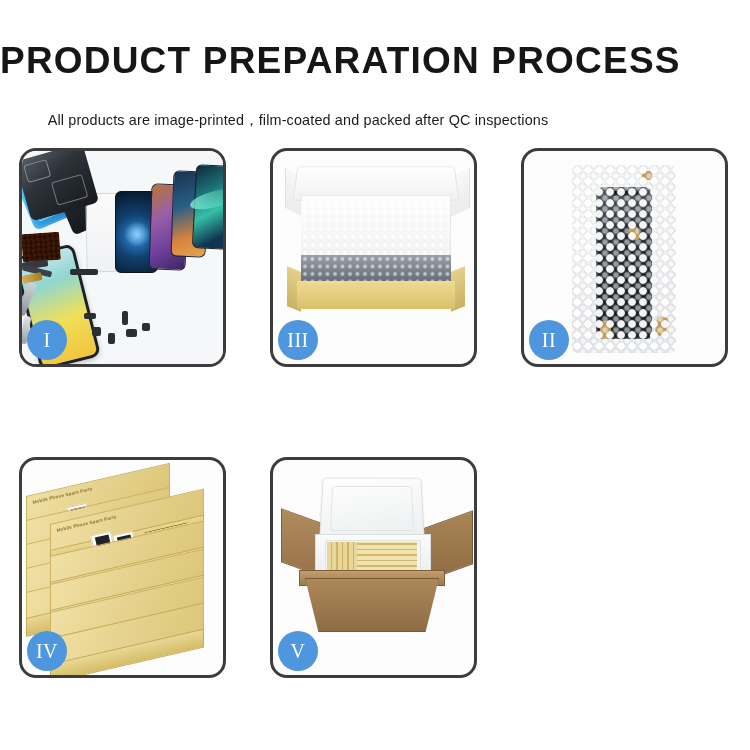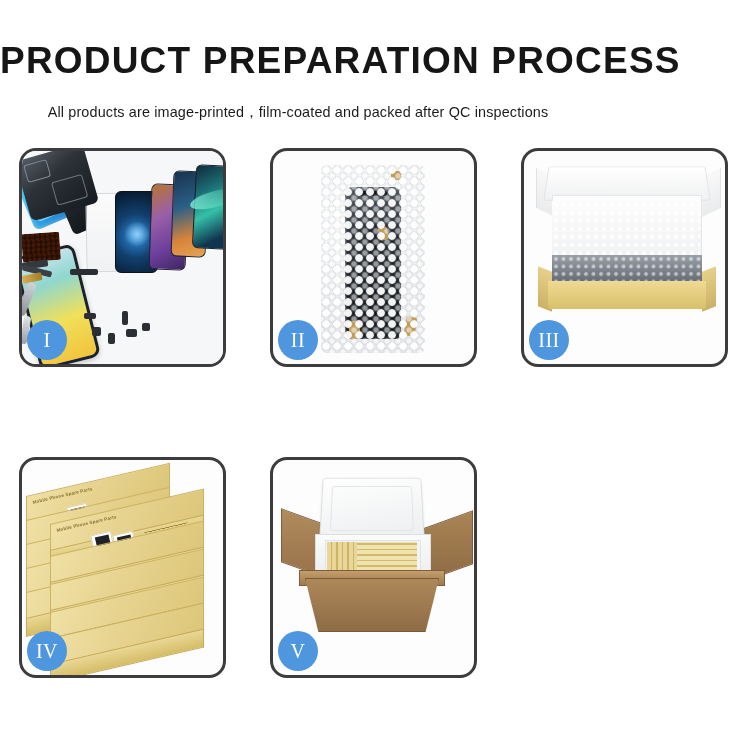--- a/index.html
+++ b/index.html
@@ -15,21 +15,21 @@
   
   .header{position:absolute;left:0;top:0;width:596px;text-align:center;}
   .title{
     font-family:"Liberation Sans","DejaVu Sans",sans-serif;
     font-size:37px;font-weight:700;letter-spacing:1.2px;
     color:#161616;margin:0;padding-top:42px;line-height:1;
     white-space:nowrap;
   }
   .subtitle{
     font-size:14.4px;font-weight:400;color:#1b1b1b;
-    margin:8px;padding-top:16px;letter-spacing:.15px;white-space:nowrap;
+    margin:16px;padding-top:16px;letter-spacing:.15px;white-space:nowrap;
   }
 
   
   .grid{
     position:absolute;left:19px;top:148px;
     width:714px;height:530px;
     display:grid;
     grid-template-columns:207px 207px 207px;
     grid-template-rows:219px 221px;
     column-gap:44px;row-gap:90px;
@@ -434,52 +434,52 @@
         <div class="chip speck3"></div>
         <div class="chip speck4"></div>
         <div class="chip speck5"></div>
         <div class="chip speck6"></div>
         <div class="tool"></div>
         <div class="tool2"></div>
       </div>
       <div class="badge">I</div>
     </div>
 
+    <div class="panel p3">
+      <div class="stage">
+        <div class="lidflapL"></div>
+        <div class="lidflapR"></div>
+        <div class="lidback"></div>
+        <div class="inner"></div>
+        <div class="foamsheet"></div>
+        <div class="grey"></div>
+        <div class="yleft"></div>
+        <div class="yright"></div>
+        <div class="yellowfront"></div>
+      </div>
+      <div class="badge">III</div>
+    </div>
+
     <div class="panel p2">
       <div class="stage">
         <div class="bag">
           <div class="screen"></div>
           <div class="flexcable"></div>
           <div class="connector"></div>
           <div class="tab tab1"></div>
           <div class="tab tab2"></div>
           <div class="tab tab3"></div>
           <div class="tab tab4"></div>
           <div class="bubbles"></div>
           <div class="bubbles2"></div>
         </div>
       </div>
       <div class="badge">II</div>
     </div>
 
-    <div class="panel p3">
-      <div class="stage">
-        <div class="lidflapL"></div>
-        <div class="lidflapR"></div>
-        <div class="lidback"></div>
-        <div class="inner"></div>
-        <div class="foamsheet"></div>
-        <div class="grey"></div>
-        <div class="yleft"></div>
-        <div class="yright"></div>
-        <div class="yellowfront"></div>
-      </div>
-      <div class="badge">III</div>
-    </div>
-
     <div class="panel p4">
       <div class="stage">
         <div class="stack">
 
           <div class="rbox" style="left:4px;top:36px;width:142px;">
             <div class="top"></div>
             <div class="front"></div>
             <div class="boxlabel">Mobile Phone Spare Parts</div>
             <div class="screenshotA">
                 <i></i>

